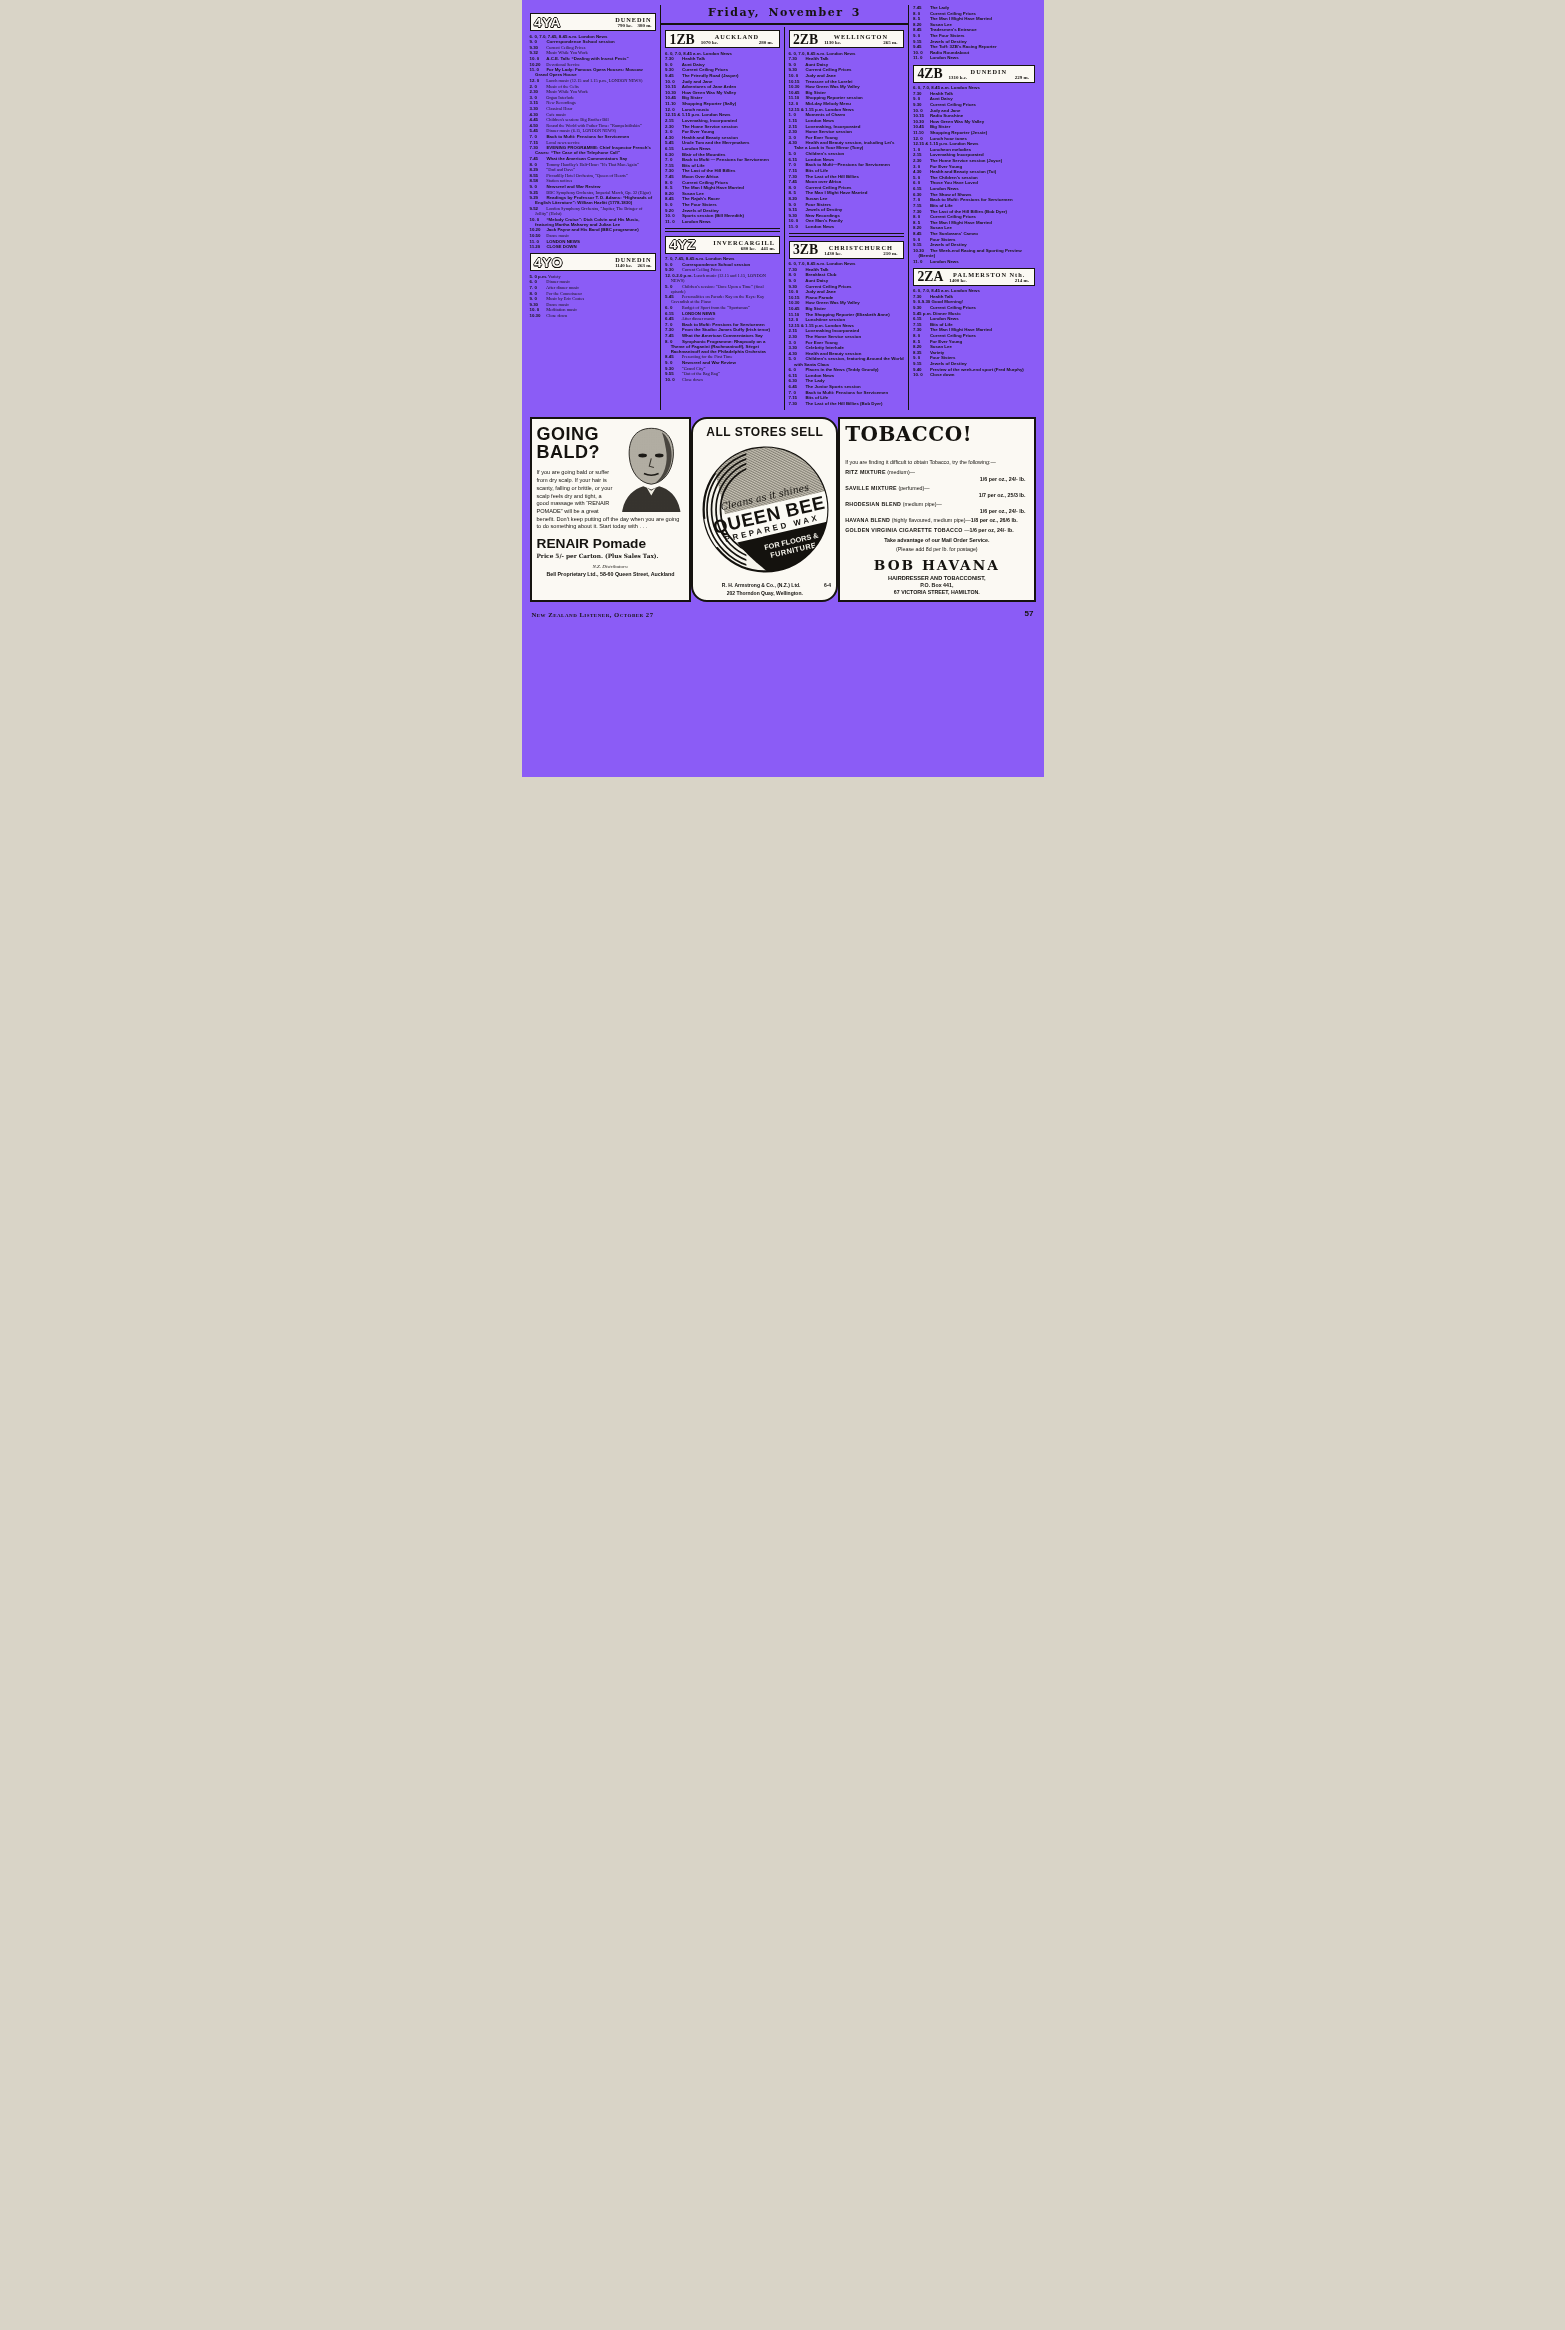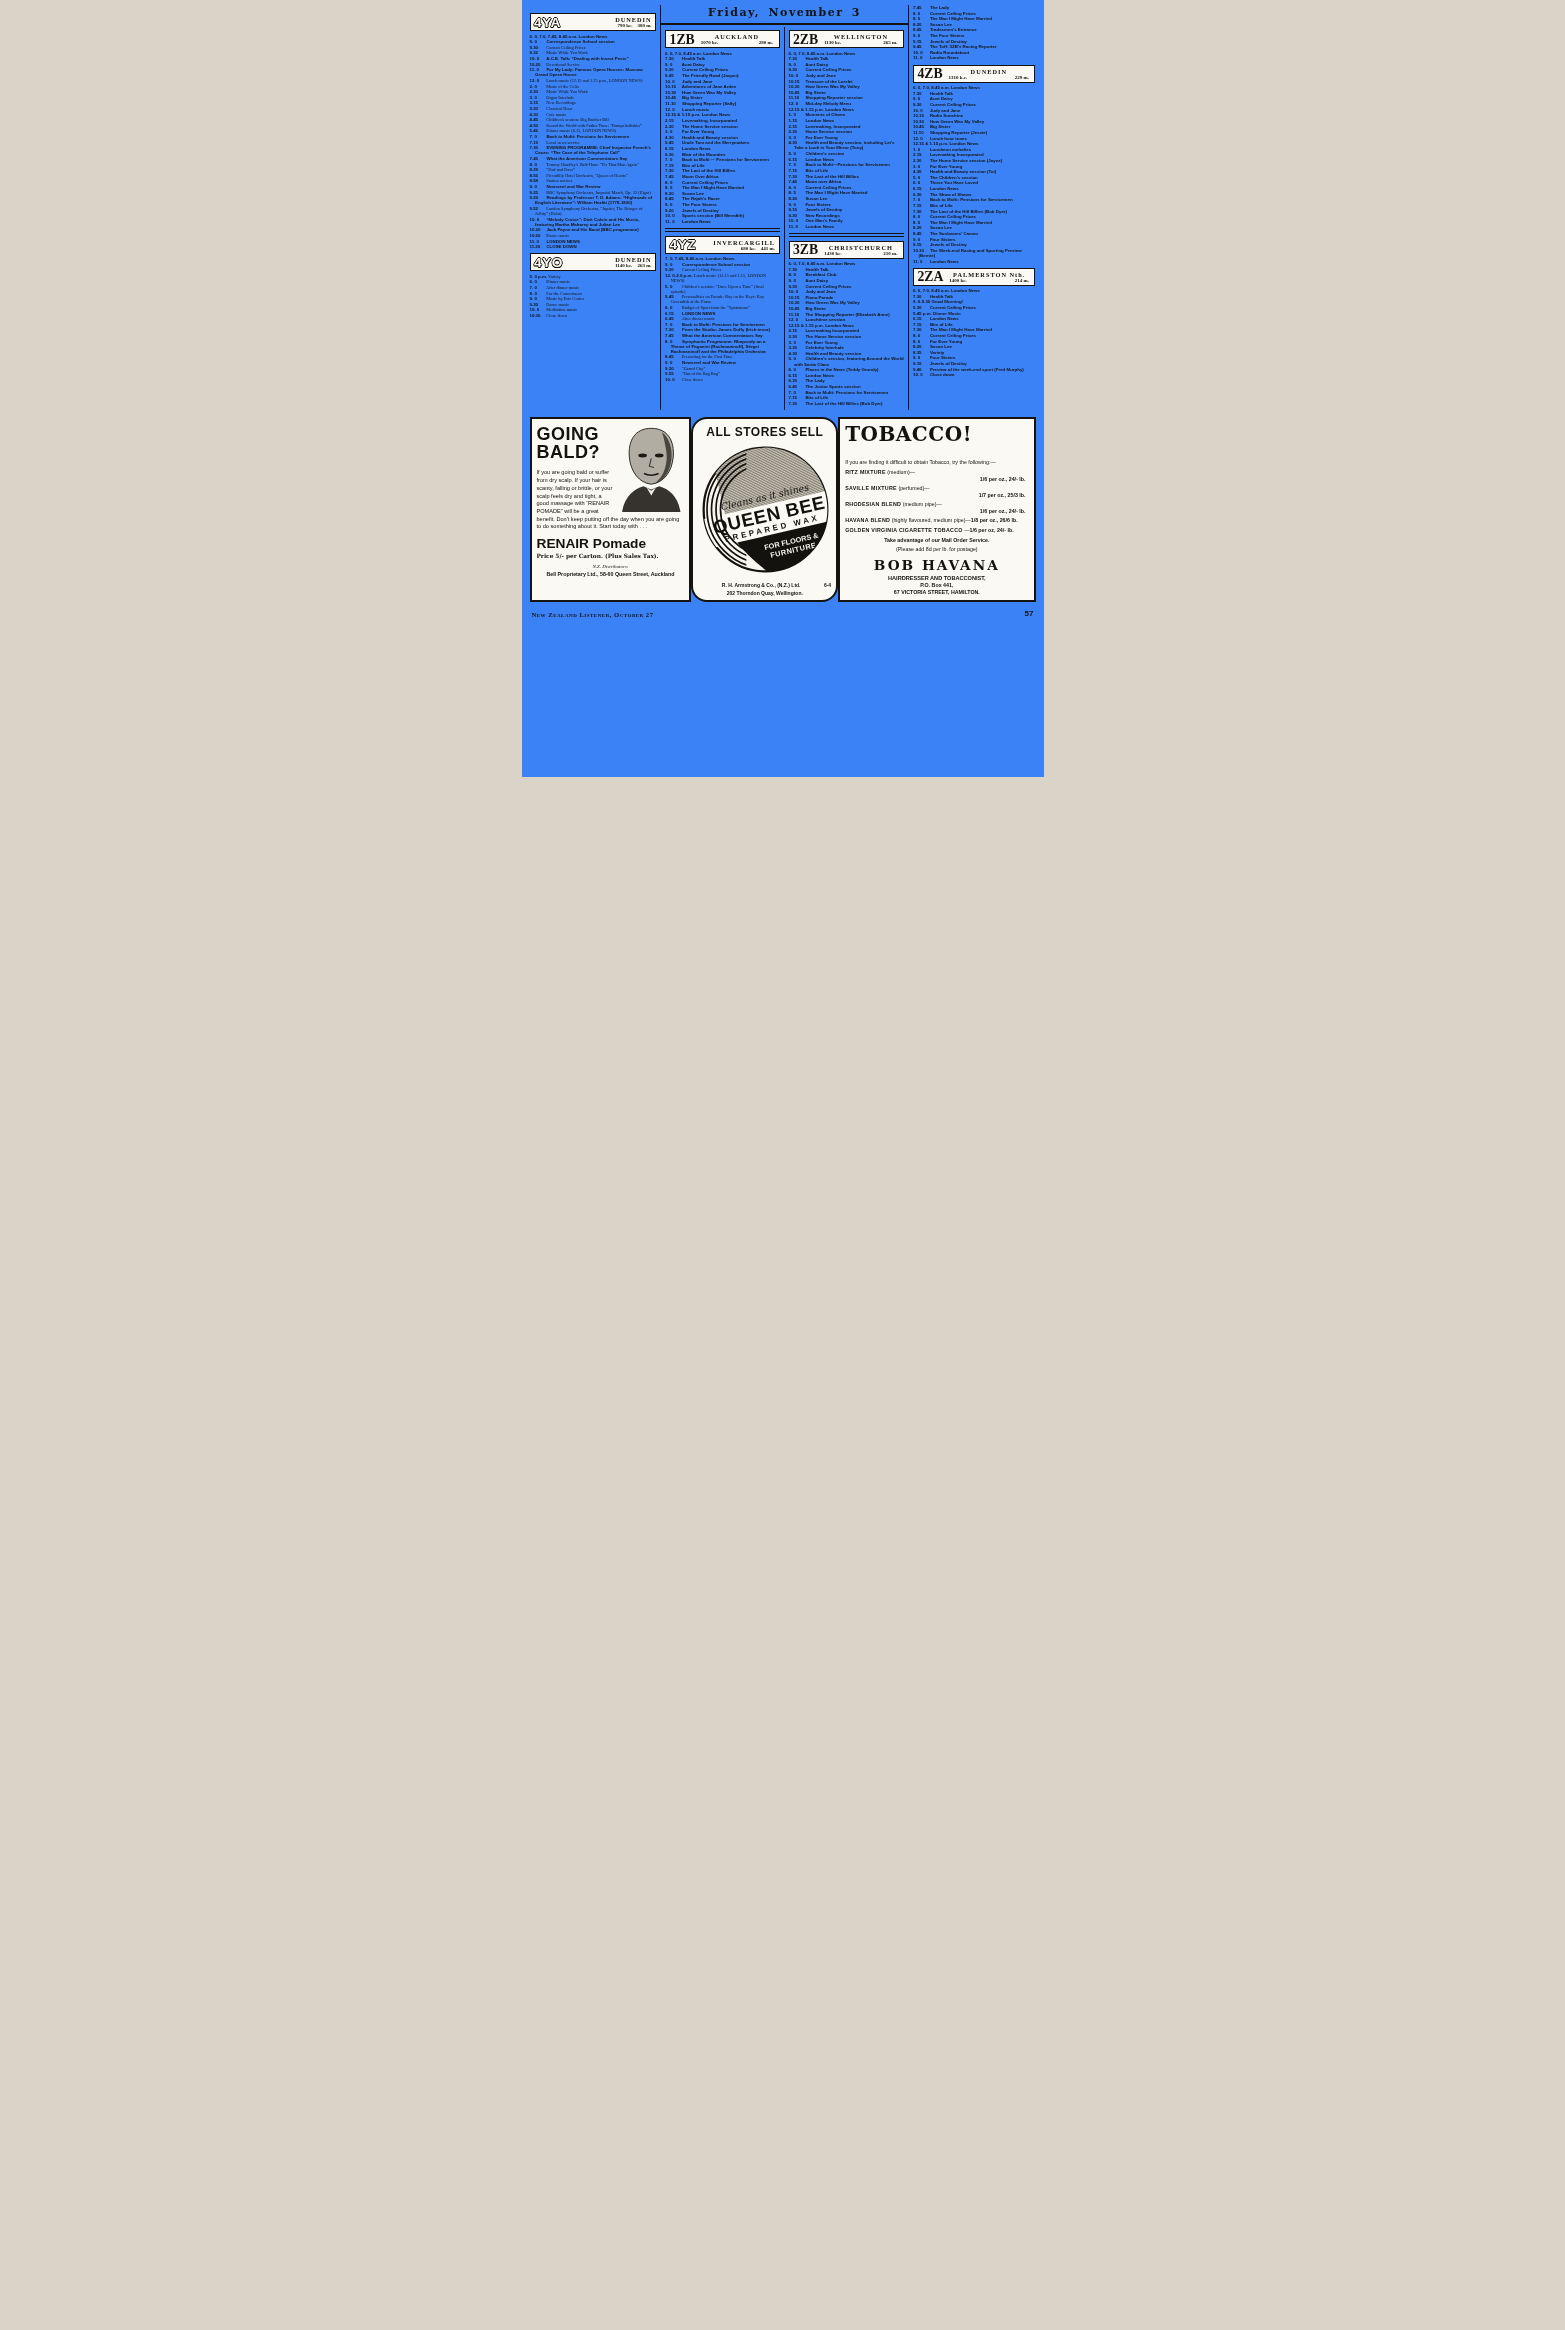--- a/index.html
+++ b/index.html
@@ -1,16 +1,16 @@
 <!DOCTYPE html>
 <html style="font-size:8px"><head>
 <meta charset="utf-8">
 <style>
   html,body{margin:0;padding:0;background:#d9d4c7;}
-  .sheet{width:522px;min-height:777px;margin:0 auto;background:#3b82f6;color:#15130f;
+  .sheet{width:522px;min-height:777px;margin:0 auto;background:#8b5cf6;color:#15130f;
          padding:5px 8px 4px;box-sizing:border-box;font-family:"Liberation Serif",serif;}
   
   .mainrow{display:flex;align-items:stretch;}
   .colA{width:26%;padding-right:4px;border-right:1px solid #15130f;box-sizing:border-box;}
   .mid{width:49%;border-right:1px solid #15130f;box-sizing:border-box;}
   .midrow{display:flex;align-items:stretch;}
   .colB,.colC{width:50%;padding:0 4px;box-sizing:border-box;}
   .colB{border-right:1px solid #15130f;}
   .colD{width:25%;padding-left:4px;box-sizing:border-box;}
   .date{font-family:"DejaVu Serif",serif;font-weight:900;font-size:11px;line-height:1;

